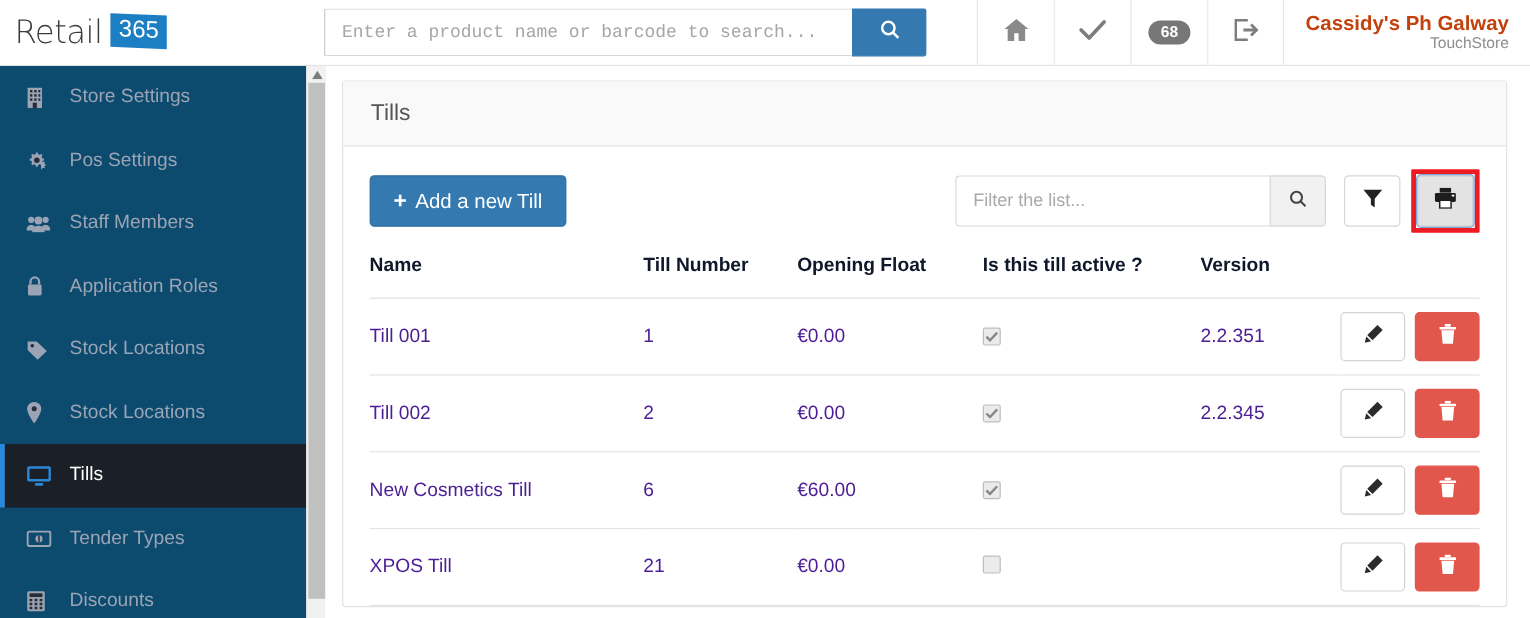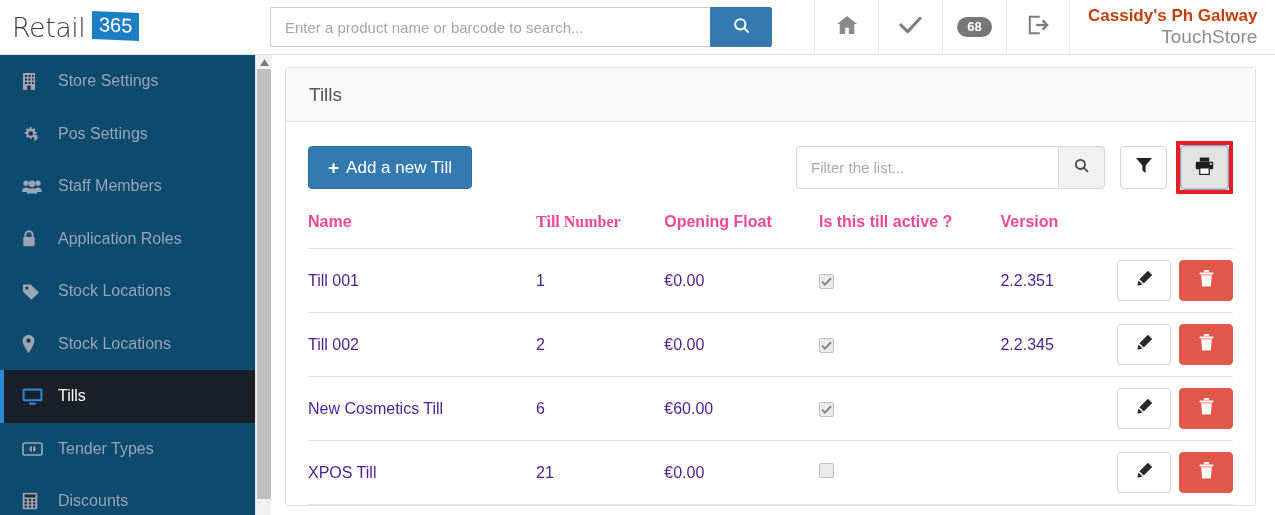--- a/index.html
+++ b/index.html
@@ -32,21 +32,21 @@
     font-size: 20px; font-weight: 400; padding: 2px 7px 3px 7px;
     letter-spacing: 0px; position: relative; top: -1px;
     transform: skewY(2.5deg);
   }
 
   .searchwrap { display: flex; align-items: center; margin-left: 5px; }
   .search-input {
     width: 440px; height: 40px; border: 1px solid #cccccc; border-right: none;
     font-size: 15px; color: #555; padding: 10px 14px; outline: none;
     border-radius: 2px 0 0 2px; background: #fff;
-    font-family: Liberation Sans, sans-serif;
+    font-family: Liberation Mono, monospace;
   }
   .search-input::placeholder { color: #a6a6a6; }
   .search-btn {
     width: 62px; height: 40px; background: #3479b0; border: 1px solid #3479b0;
     border-radius: 0 2px 2px 0; color: #fff; display: flex;
     align-items: center; justify-content: center; cursor: pointer;
   }
 
   .topnav { display: flex; align-items: stretch; height: 55px; margin-left: 42px; }
   .topnav-item {
@@ -57,21 +57,21 @@
   .topnav-item:last-of-type { border-right: 1px solid #e8e8e8; }
   .count-badge {
     background: #777777; color: #ffffff; border-radius: 11px;
     font-size: 13px; font-weight: bold; padding: 3px 10px 4px 10px;
     line-height: 1;
   }
   .user-block {
     margin-left: 18px; text-align: right; line-height: 1.15; padding-right: 6px;
   }
   .user-name { font-size: 17px; font-weight: bold; color: #c2410c; white-space: nowrap; }
-  .user-sub { font-size: 19px; color: #8d8d8d; }
+  .user-sub { font-size: 13px; color: #8d8d8d; }
 
   
   .sidebar {
     position: absolute; top: 55px; left: 0; width: 255px; height: 460px;
     background: #0c4a6e; overflow: hidden;
   }
   .side-item {
     height: 52.5px; display: flex; align-items: center;
     padding-left: 18px; cursor: pointer;
     border-left: 4px solid transparent;
@@ -150,29 +150,29 @@
   .btn-print {
     width: 47px; height: 43px; border: 1px solid #c9c9c9; background: #e3e3e3;
     border-radius: 3px; display: flex; align-items: center;
     justify-content: center; cursor: pointer; color: #222;
     outline: 1px solid #7aa7d8;
   }
 
   
   table.tills { width: 100%; border-collapse: collapse; margin-top: 19px; }
   table.tills th {
-    text-align: left; font-size: 16px; color: #ec4899; font-weight: bold;
+    text-align: left; font-size: 16px; color: #0f172a; font-weight: bold;
     padding: 0 0 17px 0; border-bottom: 1px solid #e0e0e0;
   }
   table.tills td {
     font-size: 16px; color: #4c1d95; border-bottom: 1px solid #e5e5e5;
     padding: 0; height: 64px; vertical-align: middle;
   }
   .col-name   { width: 232px; }
-  .col-num    { width: 130px; font-family: Liberation Serif, serif; }
+  .col-num    { width: 130px; }
   .col-float  { width: 157px; }
   .col-active { width: 185px; }
   .col-ver    { width: 118px; }
   .col-act    { width: 105px; }
 
   .cb {
     width: 15px; height: 15px; border: 1px solid #bdbdbd; border-radius: 2px;
     background: #ebebeb; display: inline-flex; align-items: center;
     justify-content: center; cursor: pointer;
   }

